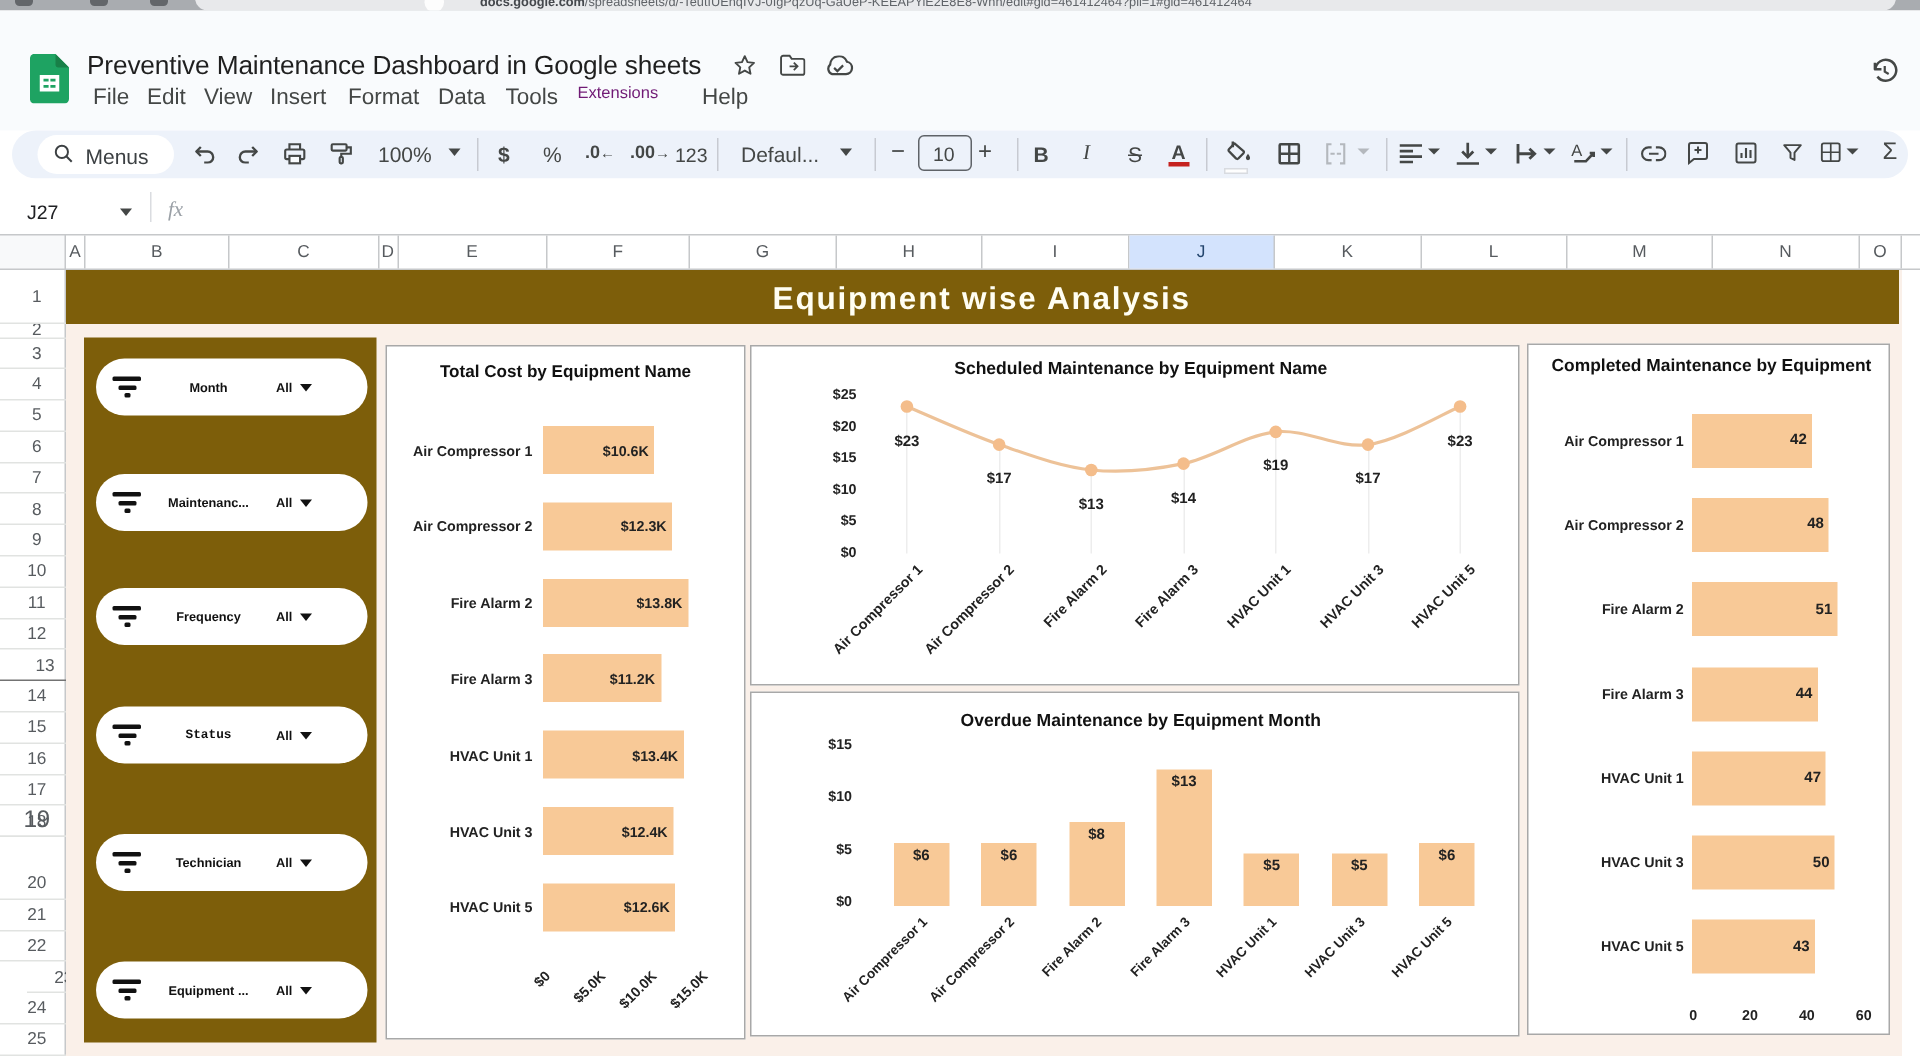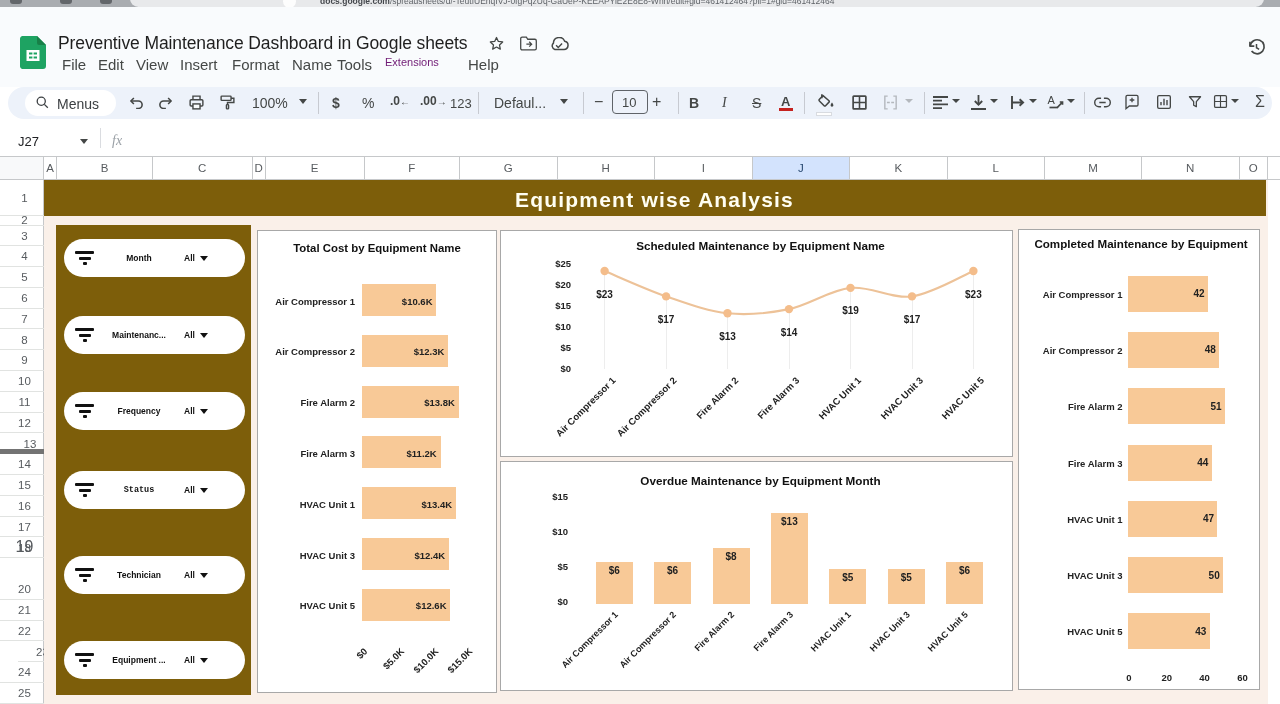--- a/index.html
+++ b/index.html
@@ -34,21 +34,21 @@
   </svg>
 <svg class="abs" style="left:549px;top:37px;" width="20" height="14" viewBox="0 0 24 16" fill="none" stroke="#444746" stroke-width="1.8">
     <path d="M7 14.5h11a5 5 0 0 0 .8-9.9A7 7 0 0 0 5.3 6.9 4.5 4.5 0 0 0 7 14.5z"></path>
     <path d="M8.5 9.5l2.6 2.6 4.6-4.6" stroke-width="1.7"></path>
   </svg>
 <div class="abs nw" style="left:62px;top:56px;font-size:15px;color:#444746;text-align:right;">File</div>
 <div class="abs nw" style="left:98px;top:56px;font-size:15px;color:#444746;">Edit</div>
 <div class="abs nw" style="left:136px;top:56px;font-size:15px;color:#444746;">View</div>
 <div class="abs nw" style="left:180px;top:56px;font-size:15px;color:#444746;">Insert</div>
 <div class="abs nw" style="left:232px;top:56px;font-size:15px;color:#444746;">Format</div>
-<div class="abs nw" style="left:292px;top:56px;font-size:15px;color:#444746;">Name</div>
+<div class="abs nw" style="left:292px;top:56px;font-size:15px;color:#444746;">Data</div>
 <div class="abs nw" style="left:337px;top:56px;font-size:15px;color:#444746;">Tools</div>
 <div class="abs nw" style="left:385px;top:56px;font-size:11px;color:#701a75;">Extensions</div>
 <div class="abs nw" style="left:468px;top:56px;font-size:15px;color:#444746;">Help</div>
 <svg class="abs" style="left:1246px;top:37px;" width="21" height="21" viewBox="0 0 24 24" fill="none" stroke="#444746" stroke-width="1.9">
     <path d="M4.5 5.5v5h5" stroke-linejoin="round"></path>
     <path d="M4.8 10.3a8 8 0 1 1 1.6 5.8"></path>
     <path d="M12 8v4.3l3 1.8" stroke-width="1.7"></path>
   </svg>
 <div class="abs" style="left:8px;top:87px;width:1264px;height:32px;background:#edf2fa;border-radius:16px;"></div>
 <div class="abs" style="left:25px;top:90px;width:91px;height:26px;background:#fff;border-radius:13px;"></div>
@@ -182,21 +182,21 @@
 <div class="abs" style="left:0;top:225.5px;width:44px;height:20.8px;border-bottom:1px solid #e1e3e1;font-size:11.5px;color:#575b5f;text-align:center;padding-left:5px;line-height:20.8px;overflow:hidden;">3</div>
 <div class="abs" style="left:0;top:246.3px;width:44px;height:20.8px;border-bottom:1px solid #e1e3e1;font-size:11.5px;color:#575b5f;text-align:center;padding-left:5px;line-height:20.8px;overflow:hidden;">4</div>
 <div class="abs" style="left:0;top:267.1px;width:44px;height:20.8px;border-bottom:1px solid #e1e3e1;font-size:11.5px;color:#575b5f;text-align:center;padding-left:5px;line-height:20.8px;overflow:hidden;">5</div>
 <div class="abs" style="left:0;top:287.9px;width:44px;height:20.8px;border-bottom:1px solid #e1e3e1;font-size:11.5px;color:#575b5f;text-align:center;padding-left:5px;line-height:20.8px;overflow:hidden;">6</div>
 <div class="abs" style="left:0;top:308.7px;width:44px;height:20.8px;border-bottom:1px solid #e1e3e1;font-size:11.5px;color:#575b5f;text-align:center;padding-left:5px;line-height:20.8px;overflow:hidden;">7</div>
 <div class="abs" style="left:0;top:329.5px;width:44px;height:20.8px;border-bottom:1px solid #e1e3e1;font-size:11.5px;color:#575b5f;text-align:center;padding-left:5px;line-height:20.8px;overflow:hidden;">8</div>
 <div class="abs" style="left:0;top:350.3px;width:44px;height:20.8px;border-bottom:1px solid #e1e3e1;font-size:11.5px;color:#575b5f;text-align:center;padding-left:5px;line-height:20.8px;overflow:hidden;">9</div>
 <div class="abs" style="left:0;top:371.1px;width:44px;height:20.8px;border-bottom:1px solid #e1e3e1;font-size:11.5px;color:#575b5f;text-align:center;padding-left:5px;line-height:20.8px;overflow:hidden;">10</div>
 <div class="abs" style="left:0;top:391.9px;width:44px;height:20.8px;border-bottom:1px solid #e1e3e1;font-size:11.5px;color:#575b5f;text-align:center;padding-left:5px;line-height:20.8px;overflow:hidden;">11</div>
 <div class="abs" style="left:0;top:412.7px;width:44px;height:20.8px;border-bottom:1px solid #e1e3e1;font-size:11.5px;color:#575b5f;text-align:center;padding-left:5px;line-height:20.8px;overflow:hidden;">12</div>
-<div class="abs" style="left:0;top:433.5px;width:44px;height:20.8px;border-bottom:5px solid #737373;font-size:11.5px;color:#575b5f;text-align:center;padding-left:16px;line-height:20.8px;overflow:hidden;">13</div>
+<div class="abs" style="left:0;top:433.5px;width:44px;height:20.8px;border-bottom:1px solid #737373;font-size:11.5px;color:#575b5f;text-align:center;padding-left:16px;line-height:20.8px;overflow:hidden;">13</div>
 <div class="abs" style="left:0;top:454.3px;width:44px;height:20.8px;border-bottom:1px solid #e1e3e1;font-size:11.5px;color:#575b5f;text-align:center;padding-left:5px;line-height:20.8px;overflow:hidden;">14</div>
 <div class="abs" style="left:0;top:475.1px;width:44px;height:20.8px;border-bottom:1px solid #e1e3e1;font-size:11.5px;color:#575b5f;text-align:center;padding-left:5px;line-height:20.8px;overflow:hidden;">15</div>
 <div class="abs" style="left:0;top:495.9px;width:44px;height:20.8px;border-bottom:1px solid #e1e3e1;font-size:11.5px;color:#575b5f;text-align:center;padding-left:5px;line-height:20.8px;overflow:hidden;">16</div>
 <div class="abs" style="left:0;top:516.7px;width:44px;height:20.8px;border-bottom:1px solid #e1e3e1;font-size:11.5px;color:#575b5f;text-align:center;padding-left:5px;line-height:20.8px;overflow:hidden;">17</div>
 <div class="abs" style="left:0;top:537.5px;width:44px;height:20.8px;border-bottom:1px solid #e1e3e1;font-size:11.5px;color:#575b5f;text-align:center;padding-left:5px;line-height:20.8px;overflow:hidden;">18</div>
 <div class="abs" style="left:0;top:537px;width:44px;height:20.8px;border-bottom:1px solid #e1e3e1;font-size:16px;color:#575b5f;text-align:center;padding-left:5px;line-height:20.8px;overflow:hidden;">19</div>
 <div class="abs" style="left:0;top:579.1px;width:44px;height:20.8px;border-bottom:1px solid #e1e3e1;font-size:11.5px;color:#575b5f;text-align:center;padding-left:5px;line-height:20.8px;overflow:hidden;">20</div>
 <div class="abs" style="left:0;top:599.9px;width:44px;height:20.8px;border-bottom:1px solid #e1e3e1;font-size:11.5px;color:#575b5f;text-align:center;padding-left:5px;line-height:20.8px;overflow:hidden;">21</div>
 <div class="abs" style="left:0;top:620.7px;width:44px;height:20.8px;border-bottom:1px solid #e1e3e1;font-size:11.5px;color:#575b5f;text-align:center;padding-left:5px;line-height:20.8px;overflow:hidden;">22</div>
 <div class="abs" style="left:0;top:641.5px;width:44px;height:20.8px;border-bottom:1px solid #e1e3e1;font-size:11.5px;color:#575b5f;text-align:center;padding-left:5px;line-height:20.8px;overflow:hidden;margin-left:18px;">23</div>

